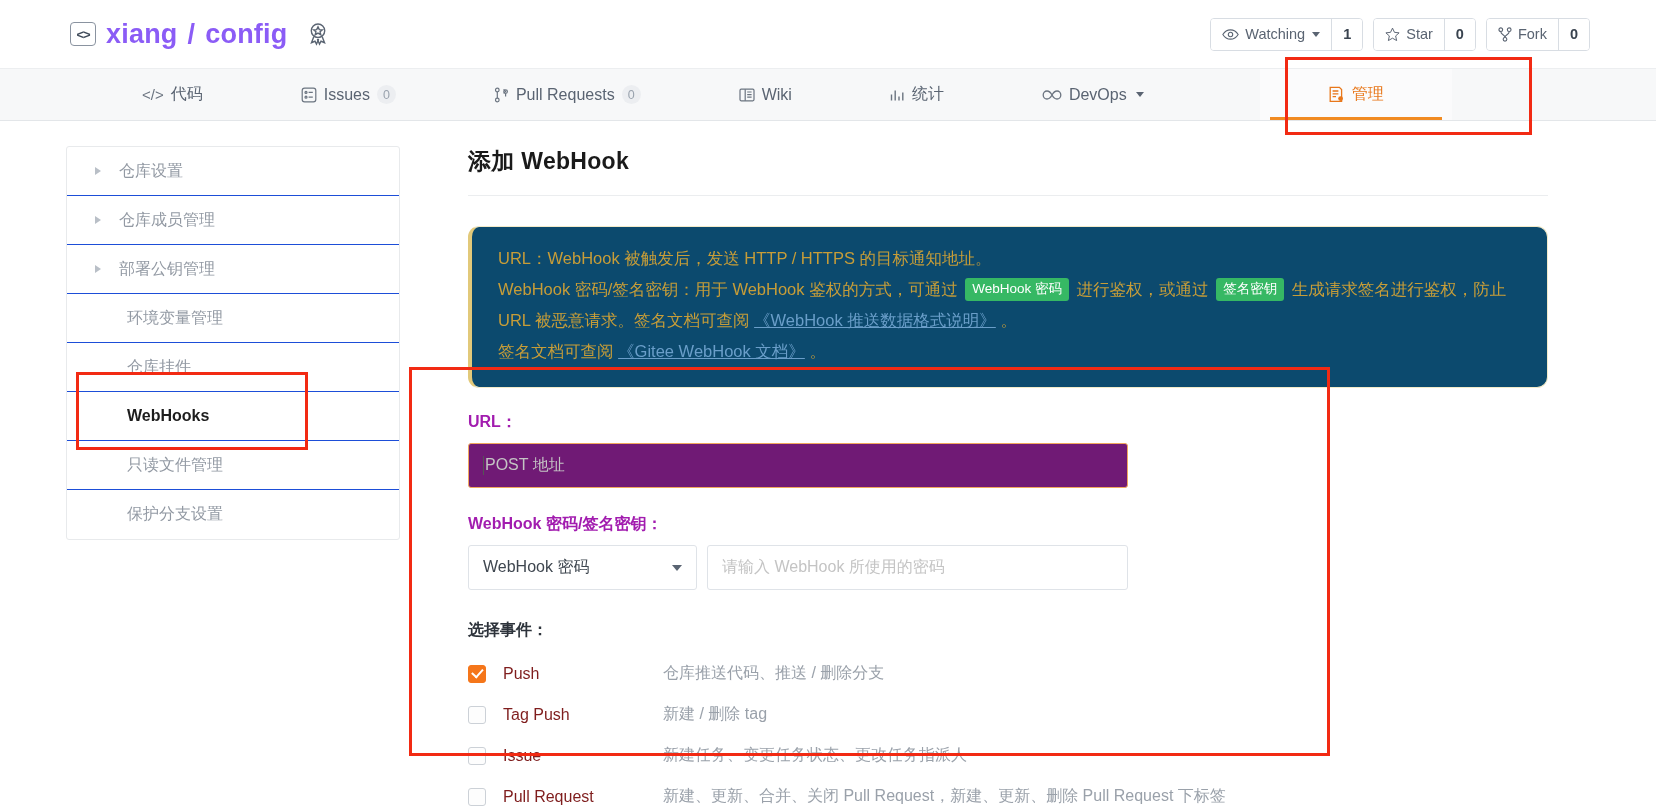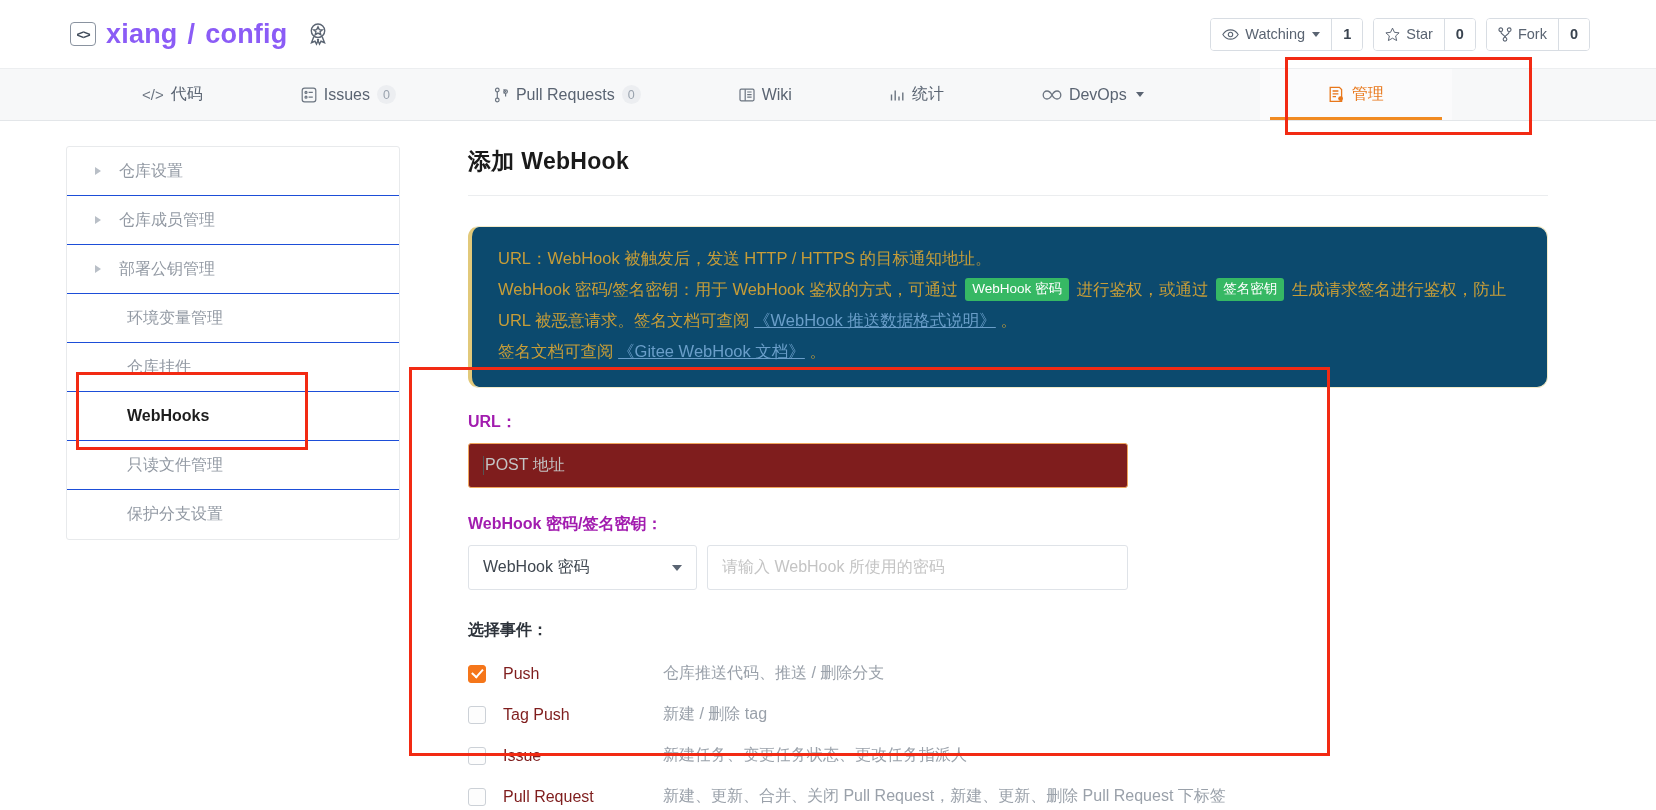--- a/index.html
+++ b/index.html
@@ -267,21 +267,21 @@
     width: 660px;
     height: 45px;
     border: 1px solid #f0a75d;
     border-radius: 3px;
     box-sizing: border-box;
     padding: 0 14px;
     font-size: 16px;
     color: #b3b3b3;
     display: flex;
     align-items: center;
-    background: #7f1d1d;
+    background: #701a75;
     position: relative;
   }
   .caretline {
     width: 1px;
     height: 19px;
     background: #555;
     margin-right: 1px;
   }
   .placeholder { color: #c4c4c4; }
 

